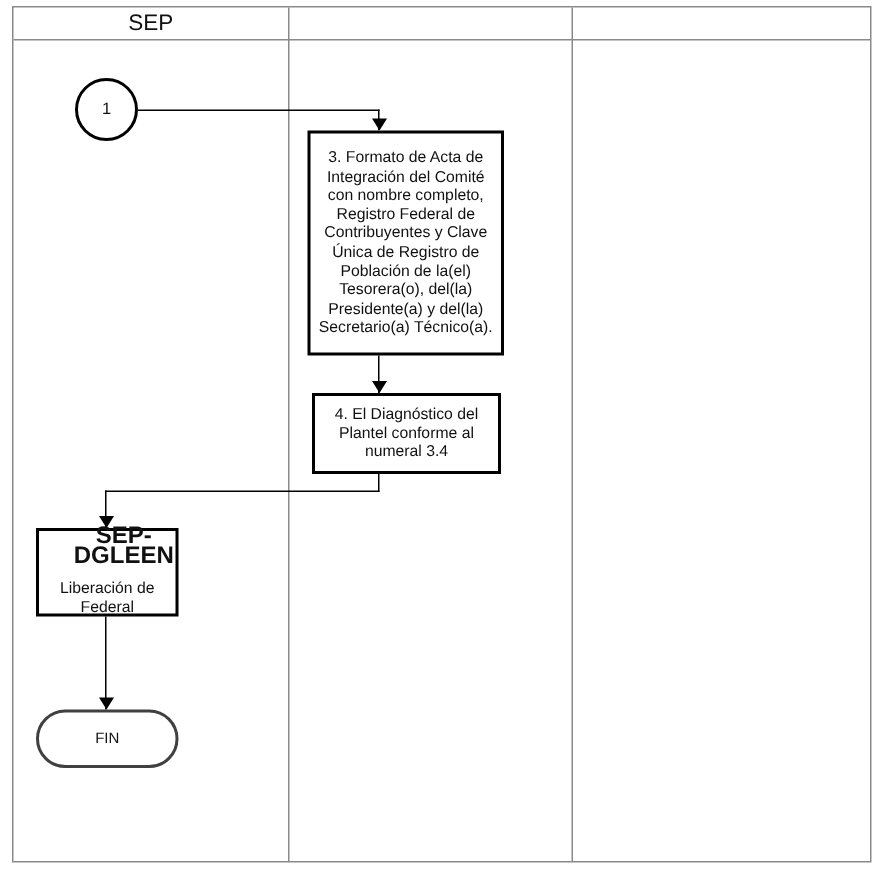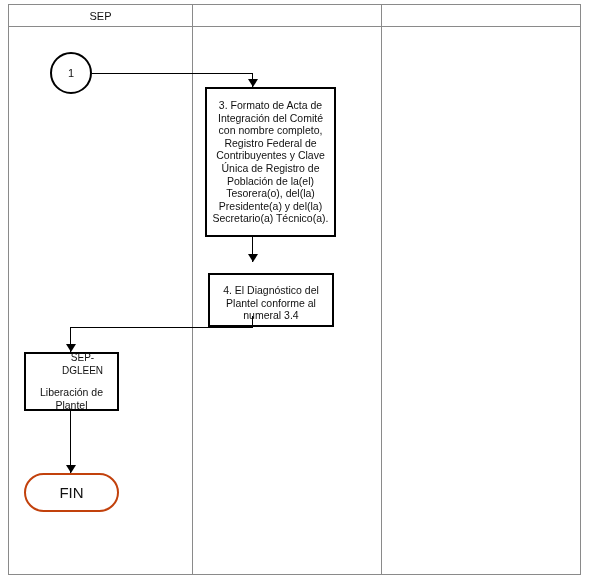--- a/index.html
+++ b/index.html
@@ -38,21 +38,21 @@
     height: 22px;
     border-bottom: 1px solid #8a8a8a;
     box-sizing: border-box;
   }
   .lane-head-cell {
     position: absolute;
     top: 0;
     height: 22px;
     line-height: 22px;
     text-align: center;
-    font-size: 11px;
+    font-size: 15px;
     color: #111111;
     box-sizing: border-box;
   }
   .lane-head-cell.c1 { left: 0px;   width: 183px; }
   .lane-head-cell.c2 { left: 183px; width: 189px; }
   .lane-head-cell.c3 { left: 372px; width: 201px; }
 
   .lane-divider {
     position: absolute;
     top: 0;
@@ -85,55 +85,54 @@
 
   .box-acta {
     left: 205px;
     top: 87px;
     width: 131px;
     height: 150px;
   }
 
   .box-diag {
     left: 208px;
-    top: 273px;
+    top: 262px;
     width: 126px;
     height: 54px;
-    justify-content: flex-end;
   }
 
   .box-liberacion {
     left: 24px;
     top: 352px;
     width: 95px;
     height: 59px;
     border: 2px solid #000000;
     font-size: 10.5px;
     line-height: 13px;
     padding: 2px 4px;
   }
   .box-liberacion .lib-title {
-    font-weight: normal;
-    font-size: 10px;
+    font-weight: bold;
+    font-size: 16px;
     margin-bottom: 9px;
     margin-left: 22px;
   }
   .box-liberacion .lib-sub {
     font-size: 10.5px;
     line-height: 12.6px;
   }
 
   .terminator {
     left: 24px;
     top: 473px;
     width: 95px;
     height: 39px;
-    border: 2px solid #c2410c;
+    border: 2px solid #404040;
     border-radius: 20px;
-    font-size: 15px;
+    font-size: 10px;
   }
 
   .connector-circle {
     left: 50px;
     top: 52px;
     width: 42px;
     height: 42px;
     border: 2px solid #000000;
     border-radius: 50%;
     font-size: 11px;
@@ -213,21 +212,21 @@
     <span>4. El Diagnóstico del Plantel conforme al numeral 3.4</span>
   </div>
 
   <div class="line-v c3-v1"></div>
   <div class="line-h c3-h"></div>
   <div class="line-v c3-v2"></div>
   <div class="arrow-down c3-a"></div>
 
   <div class="node box-liberacion">
     <span class="lib-title">SEP-DGLEEN</span>
-    <span class="lib-sub">Liberación de Plantel</span>
+    <span class="lib-sub">Liberación de Federal</span>
   </div>
 
   <div class="line-v c4-v"></div>
   <div class="arrow-down c4-a"></div>
 
   <div class="node terminator">
     <span>FIN</span>
   </div>
 
 </div>

